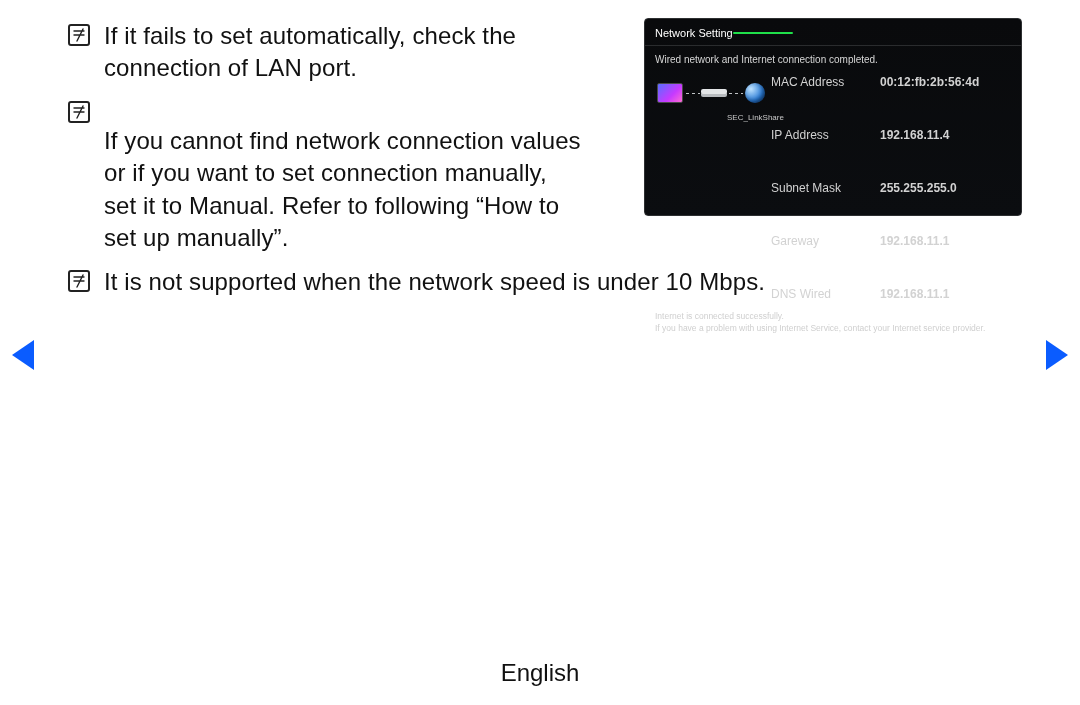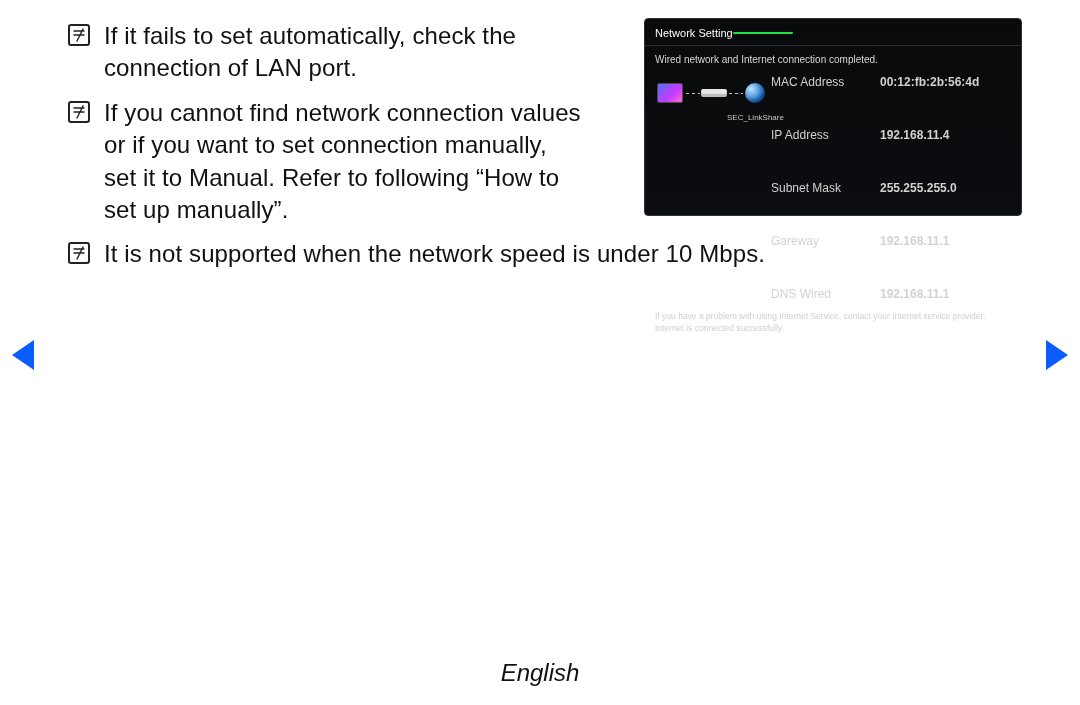--- a/index.html
+++ b/index.html
@@ -40,21 +40,21 @@
   .note-icon svg { position:absolute; left:1px; top:1px; }
 
   .note-text {
     font-size: 24px;
     line-height: 1.35;
     color: #111;
     letter-spacing: 0.1px;
   }
 
   .note-row.n1 .note-text { width: 430px; }
-  .note-row.n2 .note-text { width: 480px; }
+  .note-row.n2 .note-text { width: 480px; margin-top: 28px; }
   .note-row.n3 .note-text { width: 820px; }
 
   
   .panel {
     position: absolute;
     top: 18px;
     left: 644px;
     width: 378px;
     height: 198px;
     background: linear-gradient(#090a0c,#0b0d10);
@@ -184,21 +184,20 @@
     border-left:22px solid #0a5cff;
   }
 
   .lang {
     position:absolute;
     bottom:18px;
     left:0; right:0;
     text-align:center;
     font-size:24px;
     color:#111;
-    font-style:italic;
   }
 </style>
 </head>
 <body>
 
 <div class="content">
 
   <div class="note-row n1">
     <div class="note-icon">
       <svg width="18" height="18" viewBox="0 0 18 18">
@@ -255,21 +254,21 @@
       <div class="v">255.255.255.0</div>
       <div class="k">Gareway</div>
       <div class="v">192.168.11.1</div>
       <div class="k">DNS Wired</div>
       <div class="v">192.168.11.1</div>
     </div>
 
   </div>
 
   <div class="foot">
+    <div>Internet is connected successfully.</div>
     <div>If you have a problem with using Internet Service, contact your Internet service provider.</div>
-    <div>Internet is connected successfully.</div>
   </div>
 </div>
 
 <div class="nav-left"></div>
 <div class="nav-right"></div>
 
 <div class="lang">English</div>
 
 </body></html>

